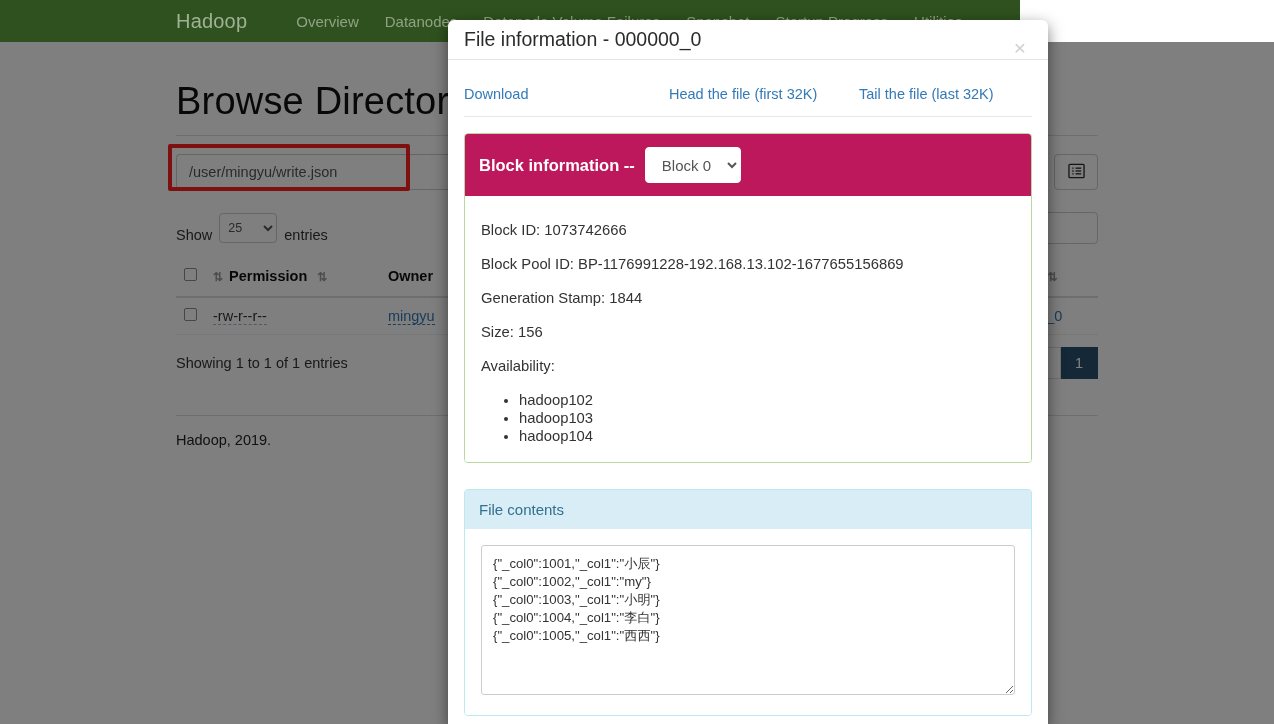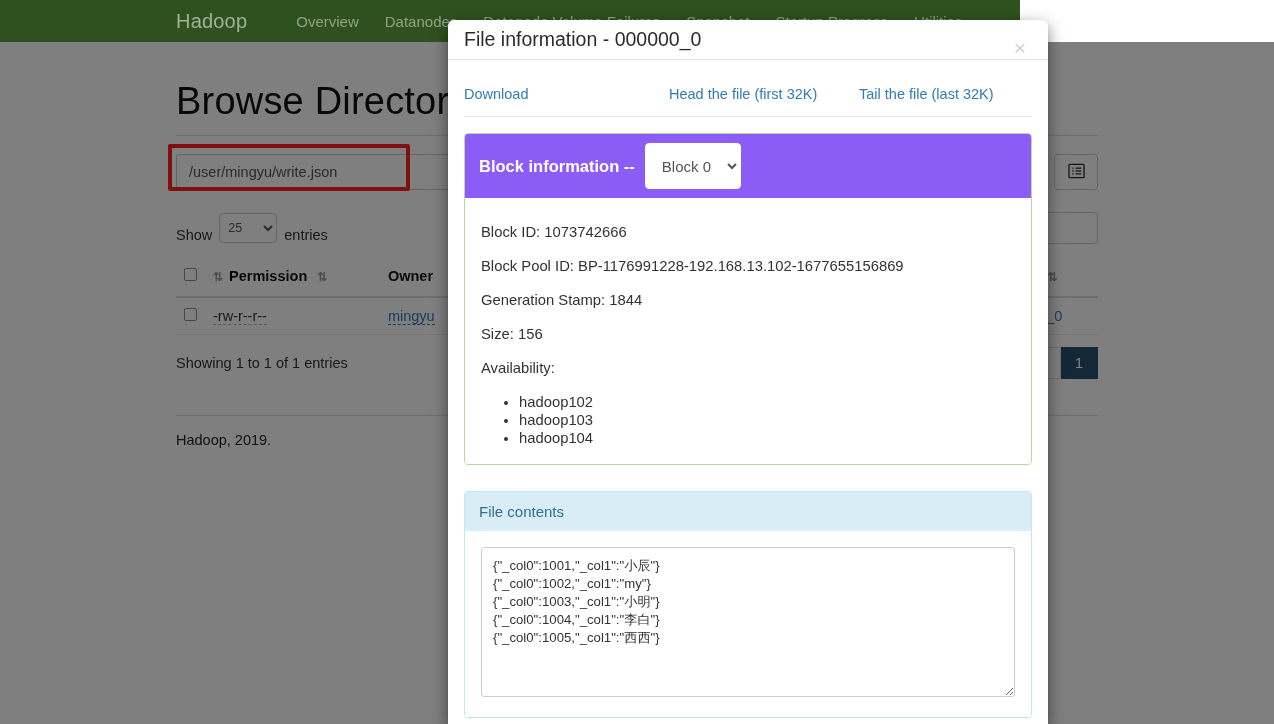--- a/index.html
+++ b/index.html
@@ -230,31 +230,31 @@
   .link-download { width: 205px; }
   .link-head    { width: 190px; }
 
   .panel {
     border: 1px solid #b8d9a0;
     border-radius: 4px;
     margin-bottom: 26px;
     overflow: hidden;
   }
   .panel-heading-green {
-    background: #8b5cf6;
+    background: #be185d;
     padding: 9px 14px;
     display: flex; align-items: center; gap: 2px;
     min-height: 62px;
   }
   .panel-heading-green .ptitle {
     color: #ffffff; font-size: 16.5px; font-weight: bold;
   }
   .block-select {
     margin-left: 8px;
-    height: 46px;
+    height: 36px;
     border: 1px solid #ffffff;
     border-radius: 4px;
     background: #ffffff;
     font-size: 15px;
     color: #555;
     padding: 0 8px 0 12px;
     min-width: 96px;
     cursor: pointer;
   }
   .panel-body { padding: 14px 16px 16px 16px; background: #fff; margin-top: 12px; }

